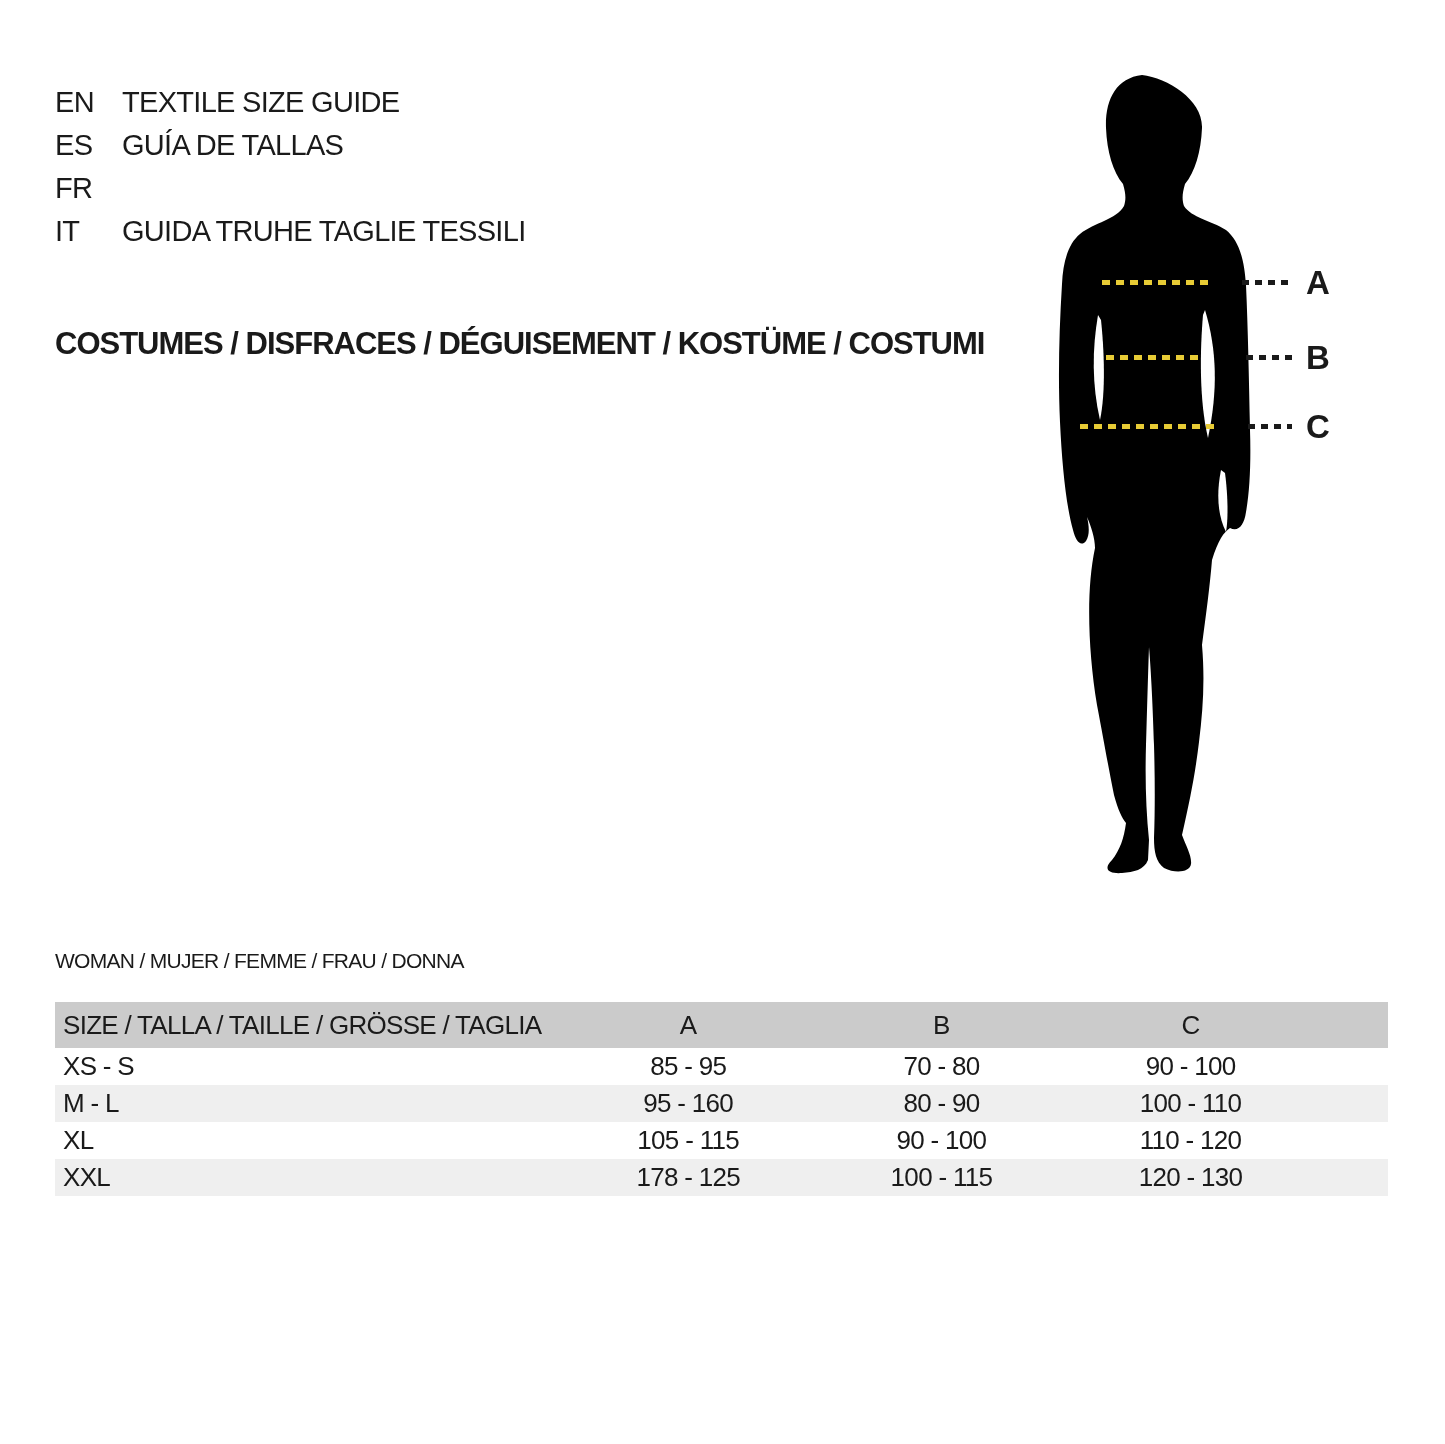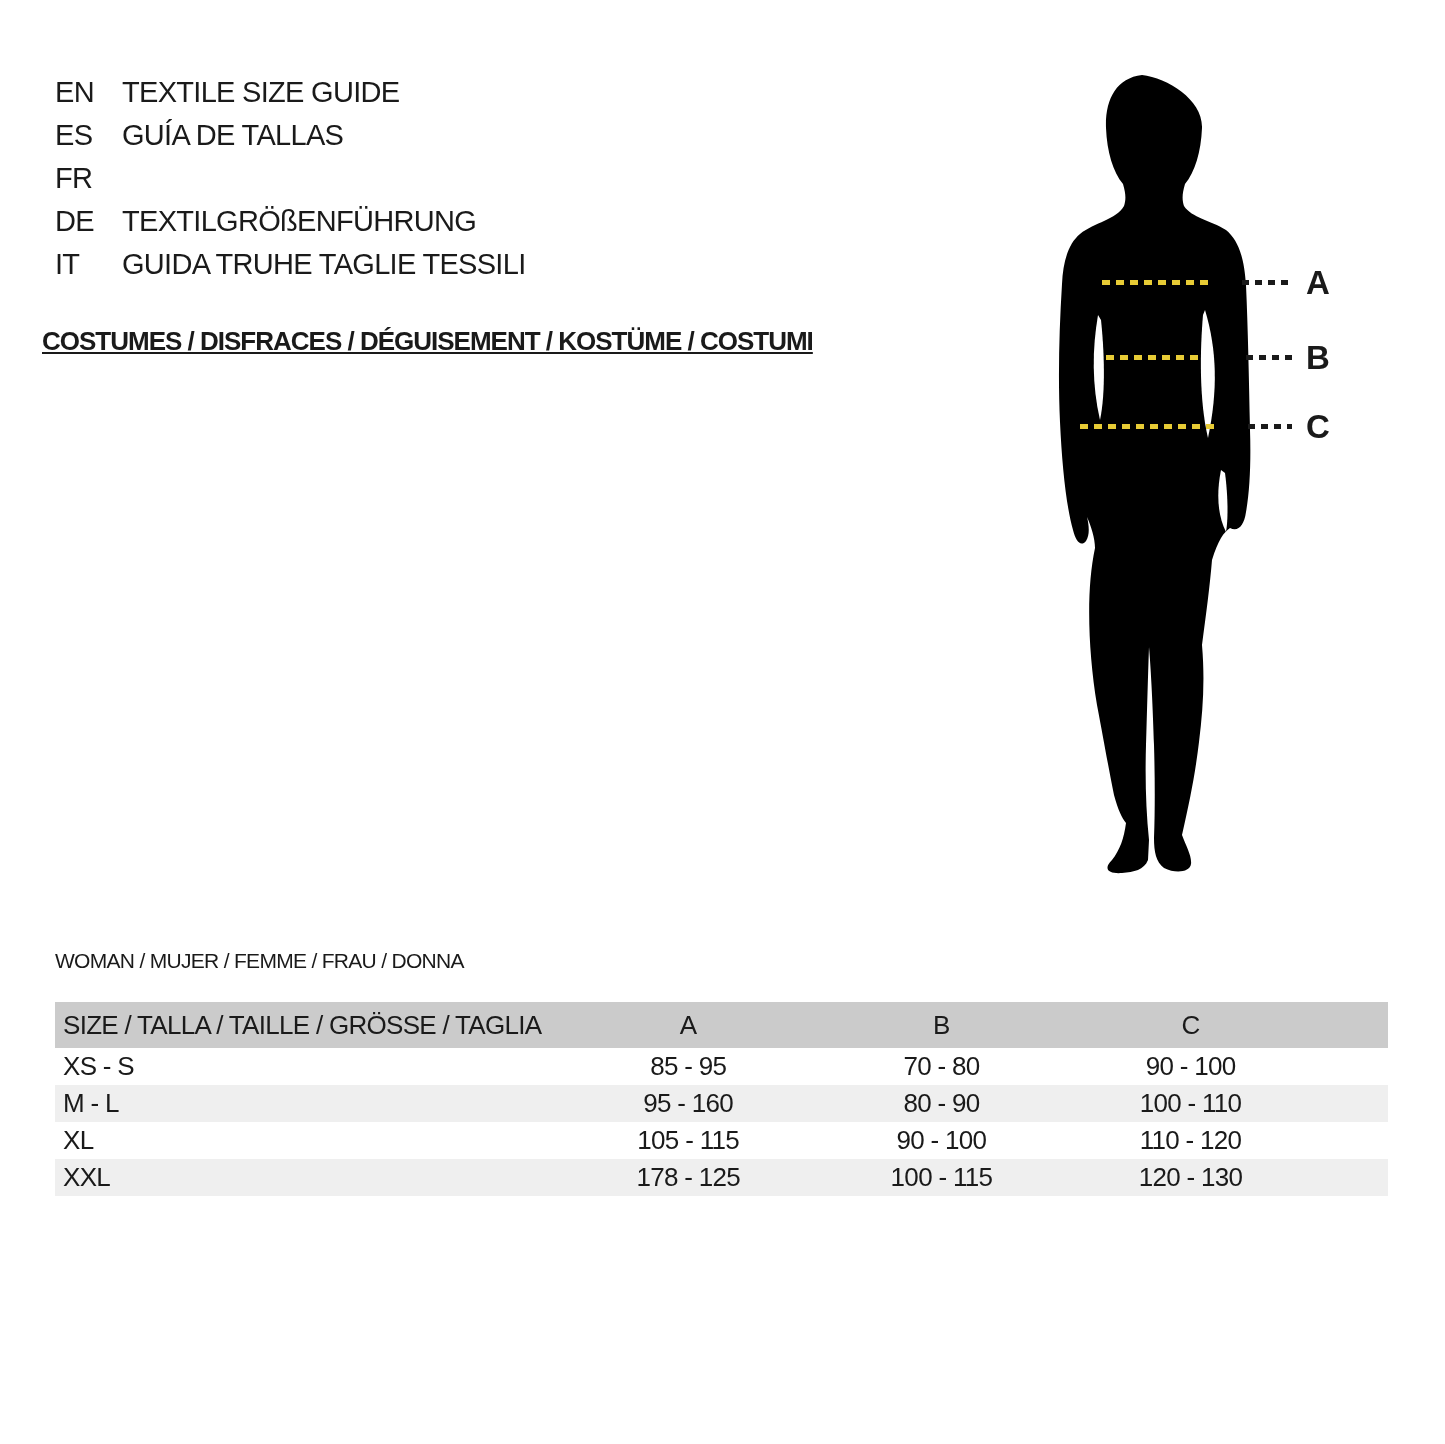--- a/index.html
+++ b/index.html
@@ -9,29 +9,28 @@
     height: 1444px;
     background: #ffffff;
     font-family: "Liberation Sans", sans-serif;
     color: #1a1a1a;
     overflow: hidden;
   }
   .cond { letter-spacing: -0.7px; }
 
   
   .lang-block { position: absolute; left: 55px; top: 76px; }
-  .lang-row { display: flex; height: 43px; align-items: flex-start; font-size: 29px; }
+  .lang-row { display: flex; height: 43px; align-items: flex-end; font-size: 29px; }
   .lang-code { width: 67px; flex: 0 0 67px; }
 
   
   .category-title {
-    position: absolute; left: 42px; top: 326px;
-    font-size: 26px; font-weight: bold; letter-spacing: -1px;
+    position: absolute; left: 55px; top: 326px;
+    font-size: 31px; font-weight: bold; letter-spacing: -1px;
     white-space: nowrap;
-    text-decoration: underline;
   }
 
   
   .silhouette { position: absolute; left: 1050px; top: 70px; width: 205px; height: 810px; }
 
   
   .dash-yellow {
     position: absolute; height: 5px;
     background: repeating-linear-gradient(90deg, var(--dash-on, #e7cb35) 0 8px, transparent 8px 14px);
   }
@@ -84,24 +83,20 @@
     <div class="lang-row">
       <span class="lang-code">EN</span>
       <span class="lang-label">TEXTILE SIZE GUIDE</span>
     </div>
     <div class="lang-row">
       <span class="lang-code">ES</span>
       <span class="lang-label">GUÍA DE TALLAS</span>
     </div>
     <div class="lang-row">
       <span class="lang-code">FR</span>
-    </div>
-    <div class="lang-row">
-      <span class="lang-code">DE</span>
-      <span class="lang-label">TEXTILGRÖßENFÜHRUNG</span>
     </div>
     <div class="lang-row">
       <span class="lang-code">IT</span>
       <span class="lang-label">GUIDA TRUHE TAGLIE TESSILI</span>
     </div>
   </div>
 
   <div class="category-title">COSTUMES / DISFRACES / DÉGUISEMENT / KOSTÜME / COSTUMI</div>
 
   <svg class="silhouette" viewBox="0 0 205 810" xmlns="http://www.w3.org/2000/svg" aria-hidden="true">

